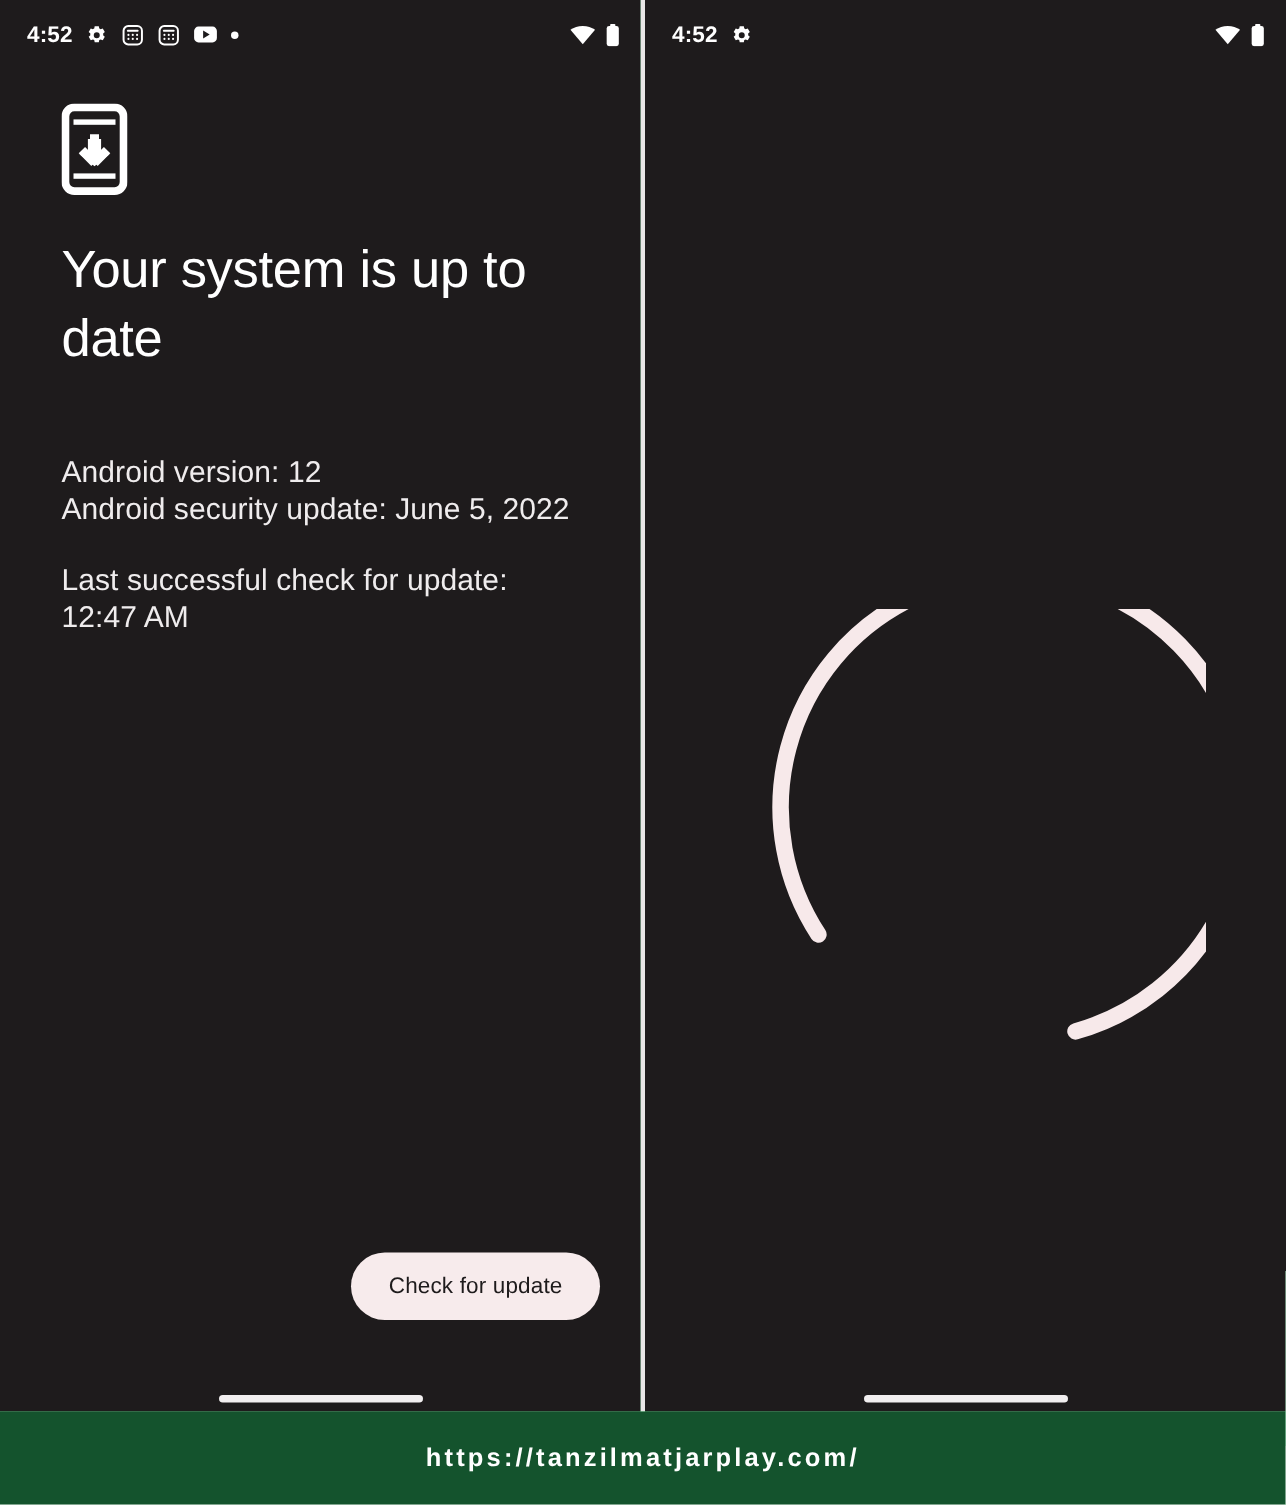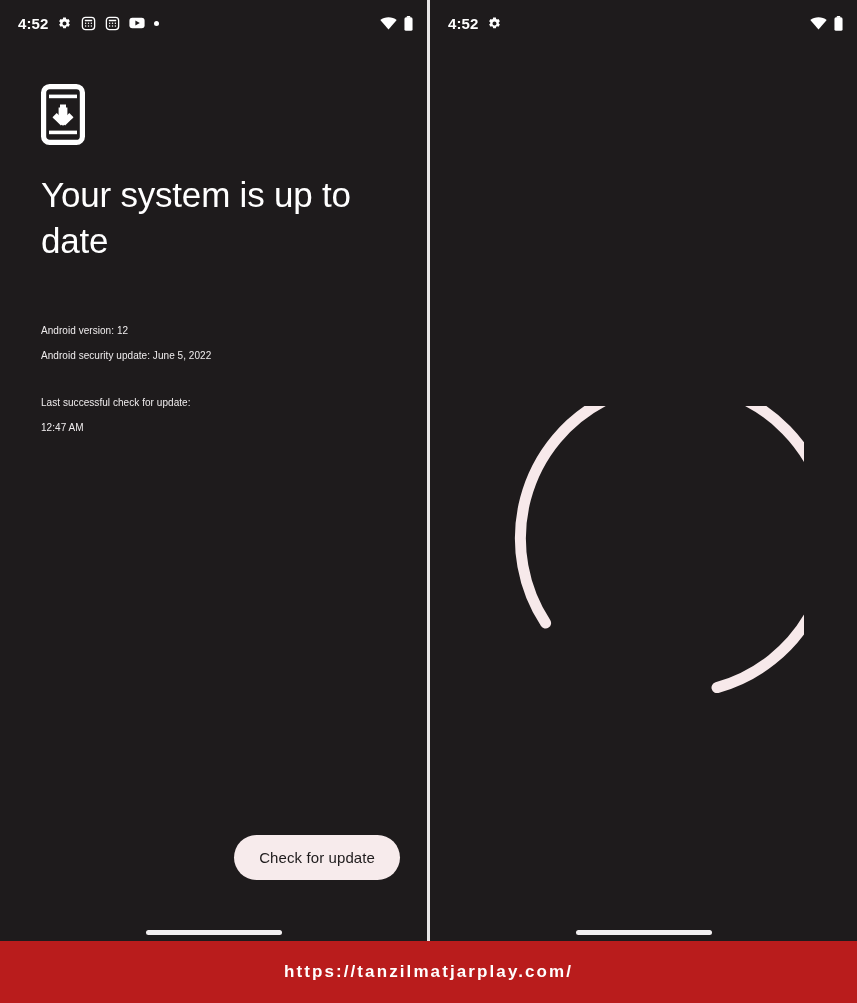--- a/index.html
+++ b/index.html
@@ -86,21 +86,21 @@
     height: 5px;
     border-radius: 50%;
     background: #ffffff;
     display: inline-block;
   }
 
   
   .content {
     position: absolute;
     left: 0;
-    top: 55px;
+    top: 40px;
     width: 100%;
     padding: 0 41px;
     box-sizing: border-box;
   }
   .update-icon {
     margin-top: 29px;
     margin-bottom: 0;
     line-height: 0;
   }
   .headline {
@@ -110,21 +110,21 @@
     font-size: 35px;
     font-weight: normal;
     line-height: 46px;
     letter-spacing: -0.2px;
     max-width: 355px;
   }
   .meta {
     margin: 0;
     padding-top: 54px;
     color: #efeced;
-    font-size: 10px;
+    font-size: 20px;
     line-height: 25px;
     letter-spacing: 0.05px;
   }
   .meta-gap {
     height: 22px;
   }
 
   
   .spinner-wrap {
     position: absolute;
@@ -172,21 +172,21 @@
     background: #f2eff0;
   }
 
   
   .url-bar {
     position: absolute;
     left: 0;
     top: 941px;
     width: 857px;
     height: 62px;
-    background: #b91c1c;
+    background: #14532d;
     display: flex;
     align-items: center;
     justify-content: center;
   }
   .url-text {
     color: #ffffff;
     font-size: 17px;
     font-weight: bold;
     letter-spacing: 2.1px;
     font-family: "Liberation Sans", sans-serif;

